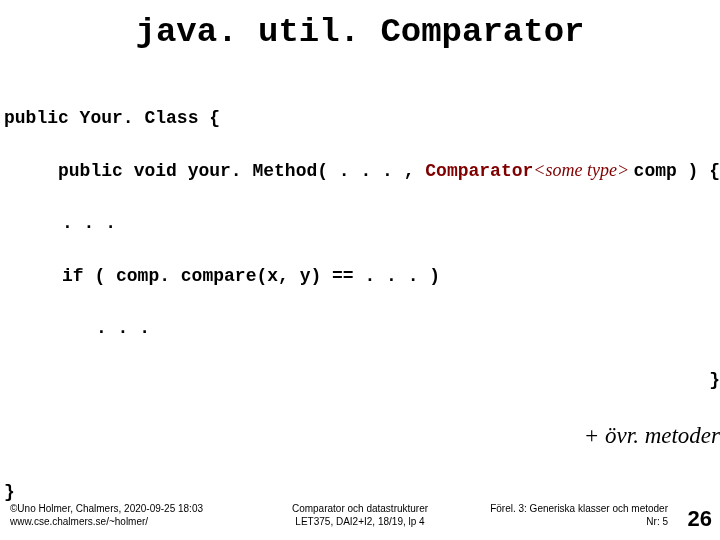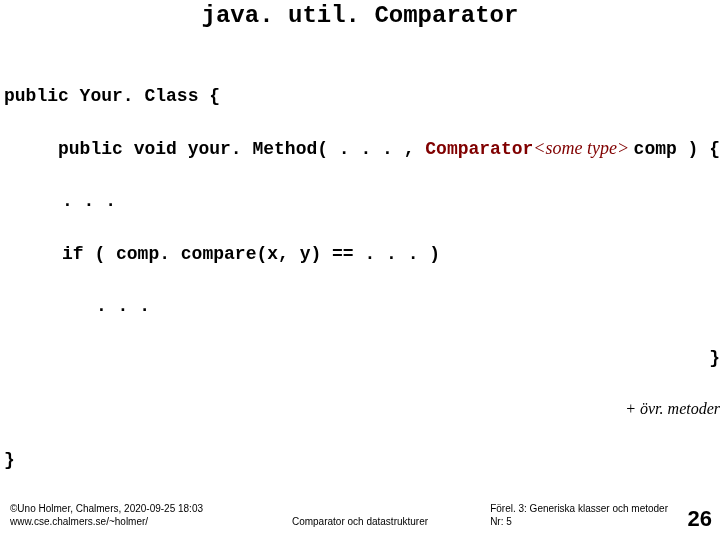--- a/index.html
+++ b/index.html
@@ -9,22 +9,22 @@
     height: 540px;
     background: #ffffff;
     font-family: Arial, Helvetica, sans-serif;
     position: relative;
     overflow: hidden;
   }
   .title {
     text-align: center;
     font-family: "Courier New", Courier, monospace;
     font-weight: bold;
-    font-size: 24px;
-    margin-top: 2px;
+    font-size: 34px;
+    margin-top: 13px;
     margin-bottom: 28px;
     color: #000;
   }
   .code-block {
     font-family: "Courier New", Courier, monospace;
     font-size: 18px;
     font-weight: bold;
     color: #000;
     line-height: 1.45;
     padding-left: 4px;
@@ -60,21 +60,21 @@
     left: 50%;
     transform: translateX(-50%);
     bottom: 0;
     text-align: center;
     line-height: 1.25;
   }
   .footer-right {
     position: absolute;
     right: 52px;
     bottom: 0;
-    text-align: left;
+    text-align: right;
     line-height: 1.25;
   }
   .page-number {
     position: absolute;
     right: 8px;
     bottom: 8px;
     font-size: 22px;
     font-weight: bold;
     font-family: Arial, Helvetica, sans-serif;
   }
@@ -84,30 +84,31 @@
 
 <div class="title">java. util. Comparator</div>
 
 <div class="code-block">
 <span class="code-line">public Your. Class {</span>
 <span class="code-line indent1"><span>public void your. Method( . . . , </span><span class="maroon">Comparator</span><span class="maroon italic-serif">&lt;some type&gt; </span><span>comp ) {</span></span>
 <span class="code-line indent2">. . .</span>
 <span class="code-line indent2">if ( comp. compare(x, y) == . . . )</span>
 <span class="code-line indent3">. . .</span>
 <span class="code-line indent1">}</span>
-<span class="code-line indent1 italic-serif" style="font-size:16px;">+ övr. metoder</span>
+<span class="code-line indent1 italic-serif" style="font-size:23px;">+ övr. metoder</span>
 <span class="code-line">}</span>
 </div>
 
 <div class="footer">
   <div class="footer-left">
     <div>©Uno Holmer, Chalmers, 2020-09-25 18:03</div>
     <div>www.cse.chalmers.se/~holmer/</div>
   </div>
   <div class="footer-center">
     <div>Comparator och datastrukturer</div>
+    <div>LET375, DAI2+I2, 18/19, lp 4</div>
   </div>
   <div class="footer-right">
     <div>Förel. 3: Generiska klasser och metoder</div>
     <div>Nr: 5</div>
   </div>
 </div>
 <div class="page-number">26</div>
 
 </body></html>

